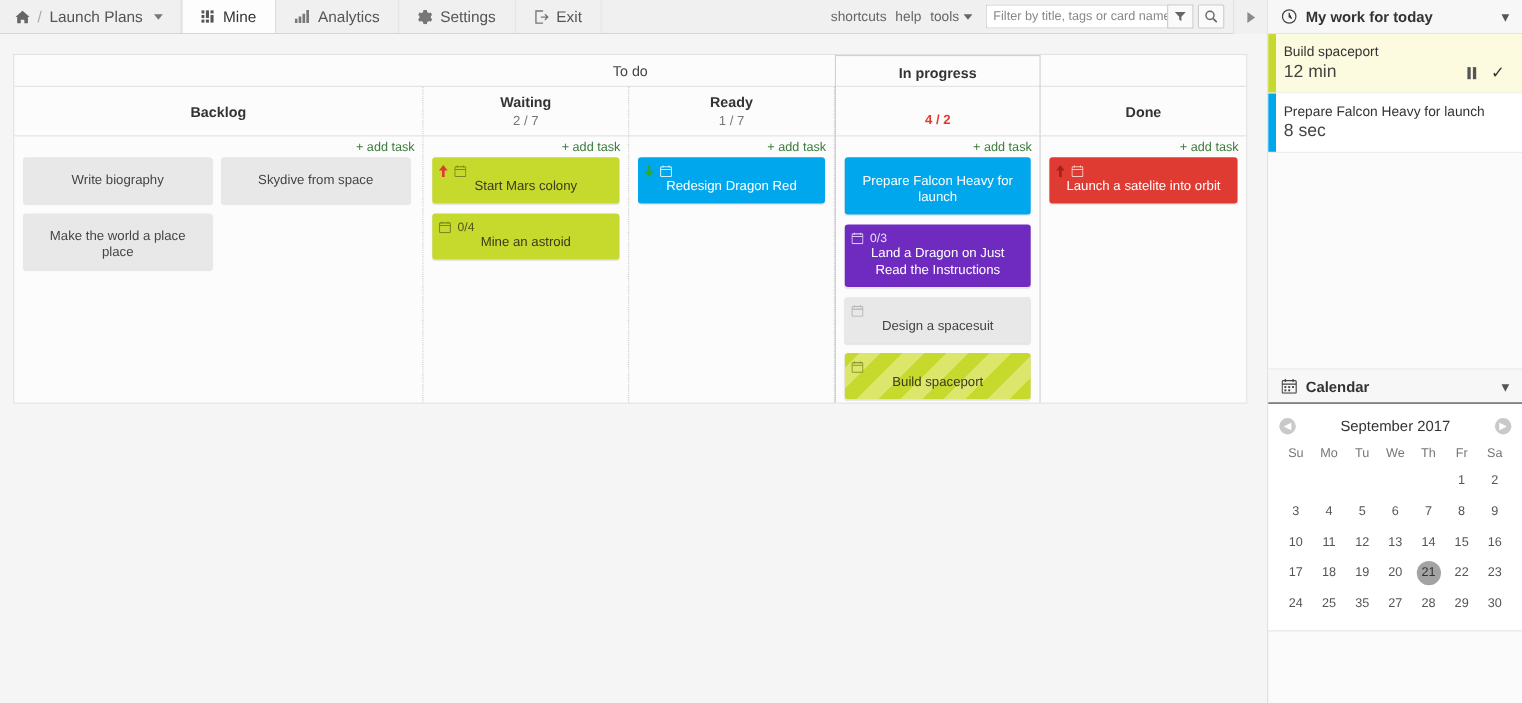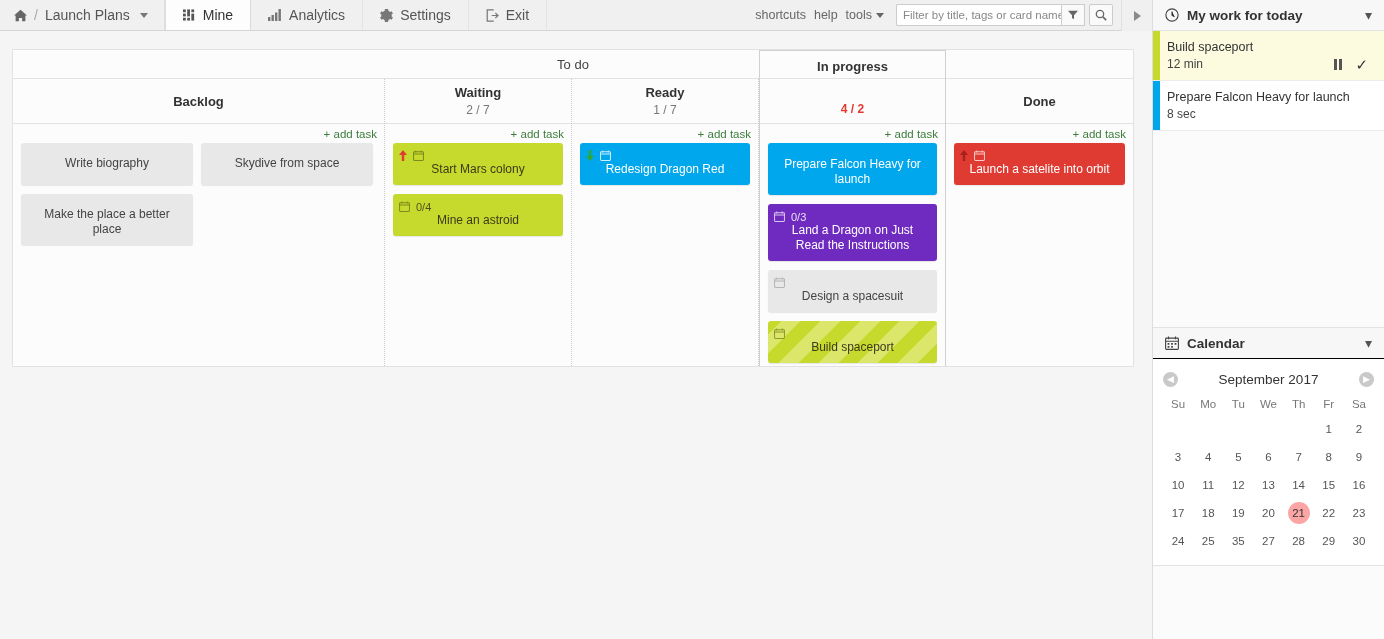--- a/index.html
+++ b/index.html
@@ -171,21 +171,21 @@
   .work-item {
     position: relative; background: #fff;
     border-bottom: 1px solid #ececec;
     padding: 8px 12px 9px 14px;
     cursor: pointer;
   }
   .work-item.active { background: #fcfbe0; }
   .wbar { position: absolute; left: 0; top: 0; bottom: 0; width: 7px; }
   .wtitle { font-size: 12.5px; color: #333; line-height: 17px; }
   .wrow { display: flex; align-items: center; margin-top: 1px; }
-  .wtime { font-size: 12px; color: #444; flex: 1; }
+  .wtime { font-size: 16px; color: #444; flex: 1; }
   .wctrl { display: flex; align-items: center; gap: 13px; padding-right: 4px; }
   .pause-ico { display: flex; gap: 2px; cursor: pointer; }
   .pause-ico i { display: block; width: 3px; height: 11px; background: #555; }
   .check-ico { color: #333; font-size: 15px; cursor: pointer; line-height: 11px; }
 
   .rp-gap { height: 197px; background: #fbfbfb; border-bottom: 1px solid #e3e3e3;}
   .cal-head {
     height: 31px; display: flex; align-items: center;
     padding: 0 12px; gap: 8px;
     background: #f7f7f7;
@@ -206,21 +206,21 @@
     padding: 6px 0 5px 0;
   }
   table.cal td {
     text-align: center; font-size: 11.5px; color: #555;
     height: 28px; cursor: pointer;
   }
   table.cal td .daynum {
     display: inline-block; width: 22px; height: 22px; line-height: 22px;
     border-radius: 50%;
   }
-  table.cal td.today .daynum { background: #fca5a5; color: #333; }
+  table.cal td.today .daynum { background: #a3a3a3; color: #333; }
 </style>
 </head>
 <body>
 
 <div class="app">
 
   <div class="topbar">
 
     <div class="brand">
       <span class="ico">
@@ -321,21 +321,21 @@
           <div class="lane-body" style="height:242px">
             <div class="addtask">+ add task</div>
             <div class="cards" style="display:flex;flex-wrap:wrap;gap:0 8px">
               <div class="card grey nopad-top" style="width:172px">
                 <div class="card-title">Write biography</div>
               </div>
               <div class="card grey nopad-top" style="width:172px">
                 <div class="card-title">Skydive from space</div>
               </div>
               <div class="card grey nopad-top" style="width:172px">
-                <div class="card-title">Make the place a better place</div>
+                <div class="card-title">Make the world a place place</div>
               </div>
             </div>
           </div>
         </div>
 
         <div class="lane" style="width:187px">
           <div class="lane-head" style="height:45px">
             <span class="lane-title">Waiting</span>
             <span class="lane-count">2 / 7</span>
           </div>

